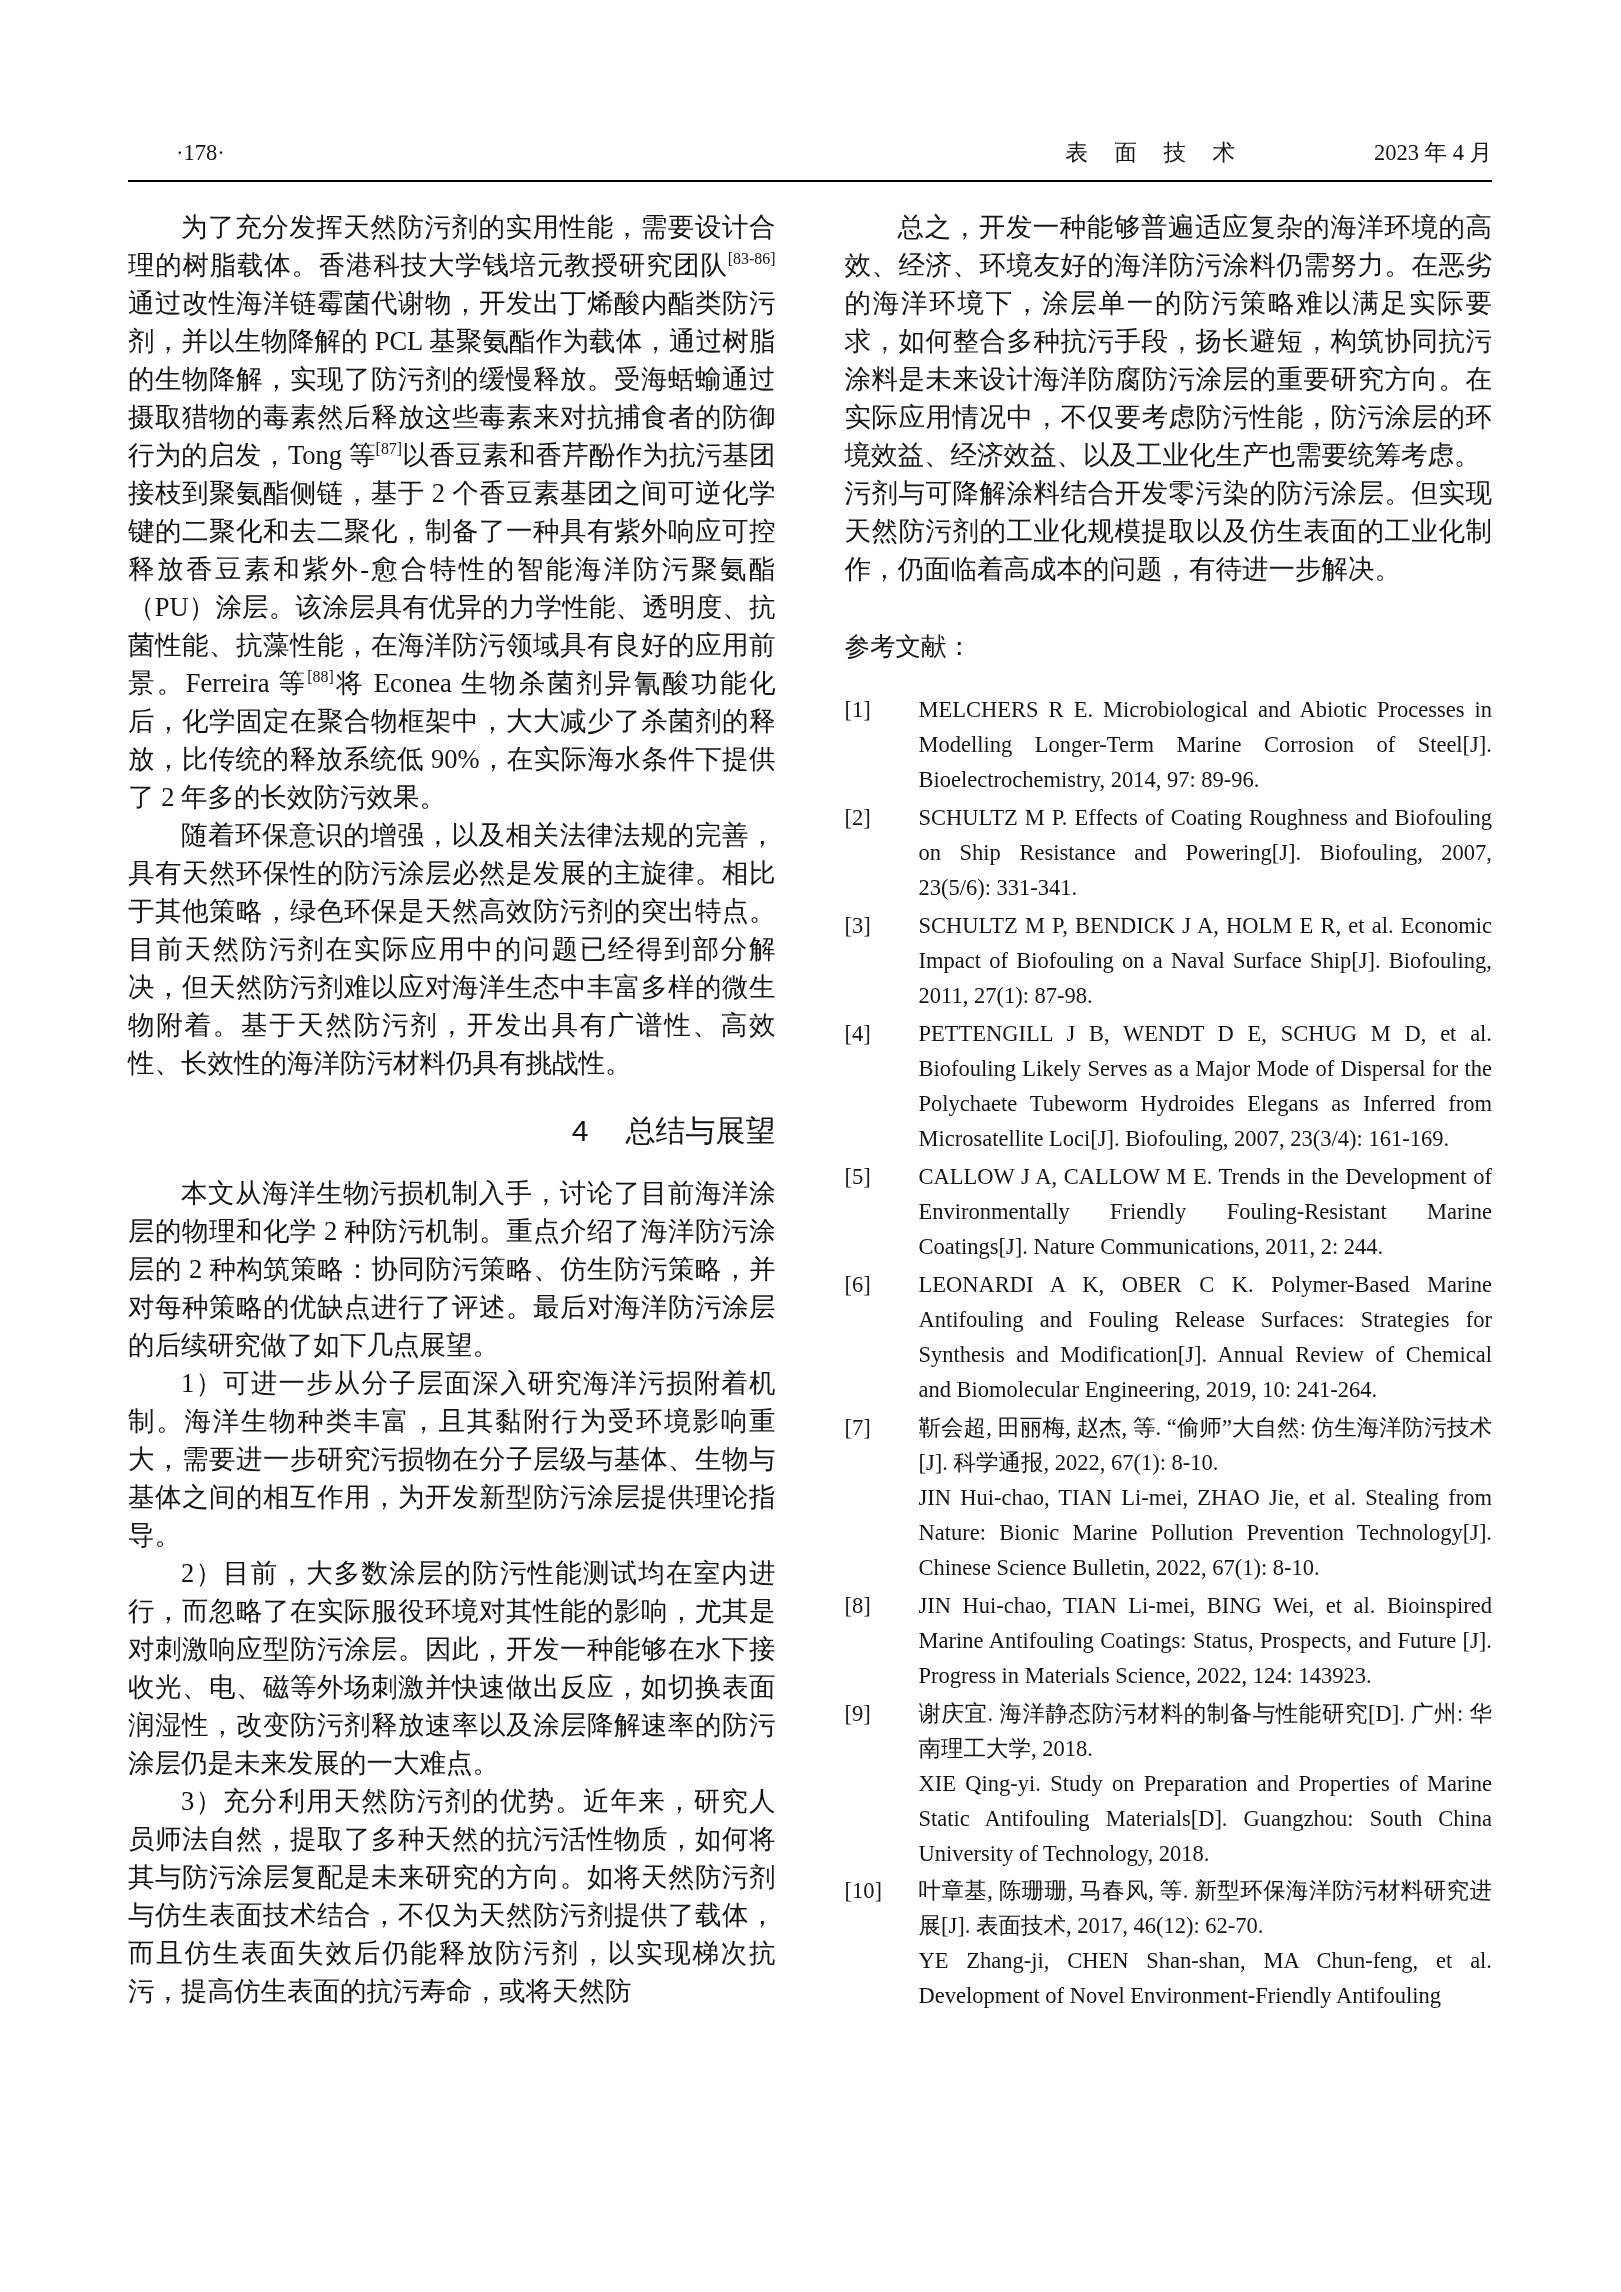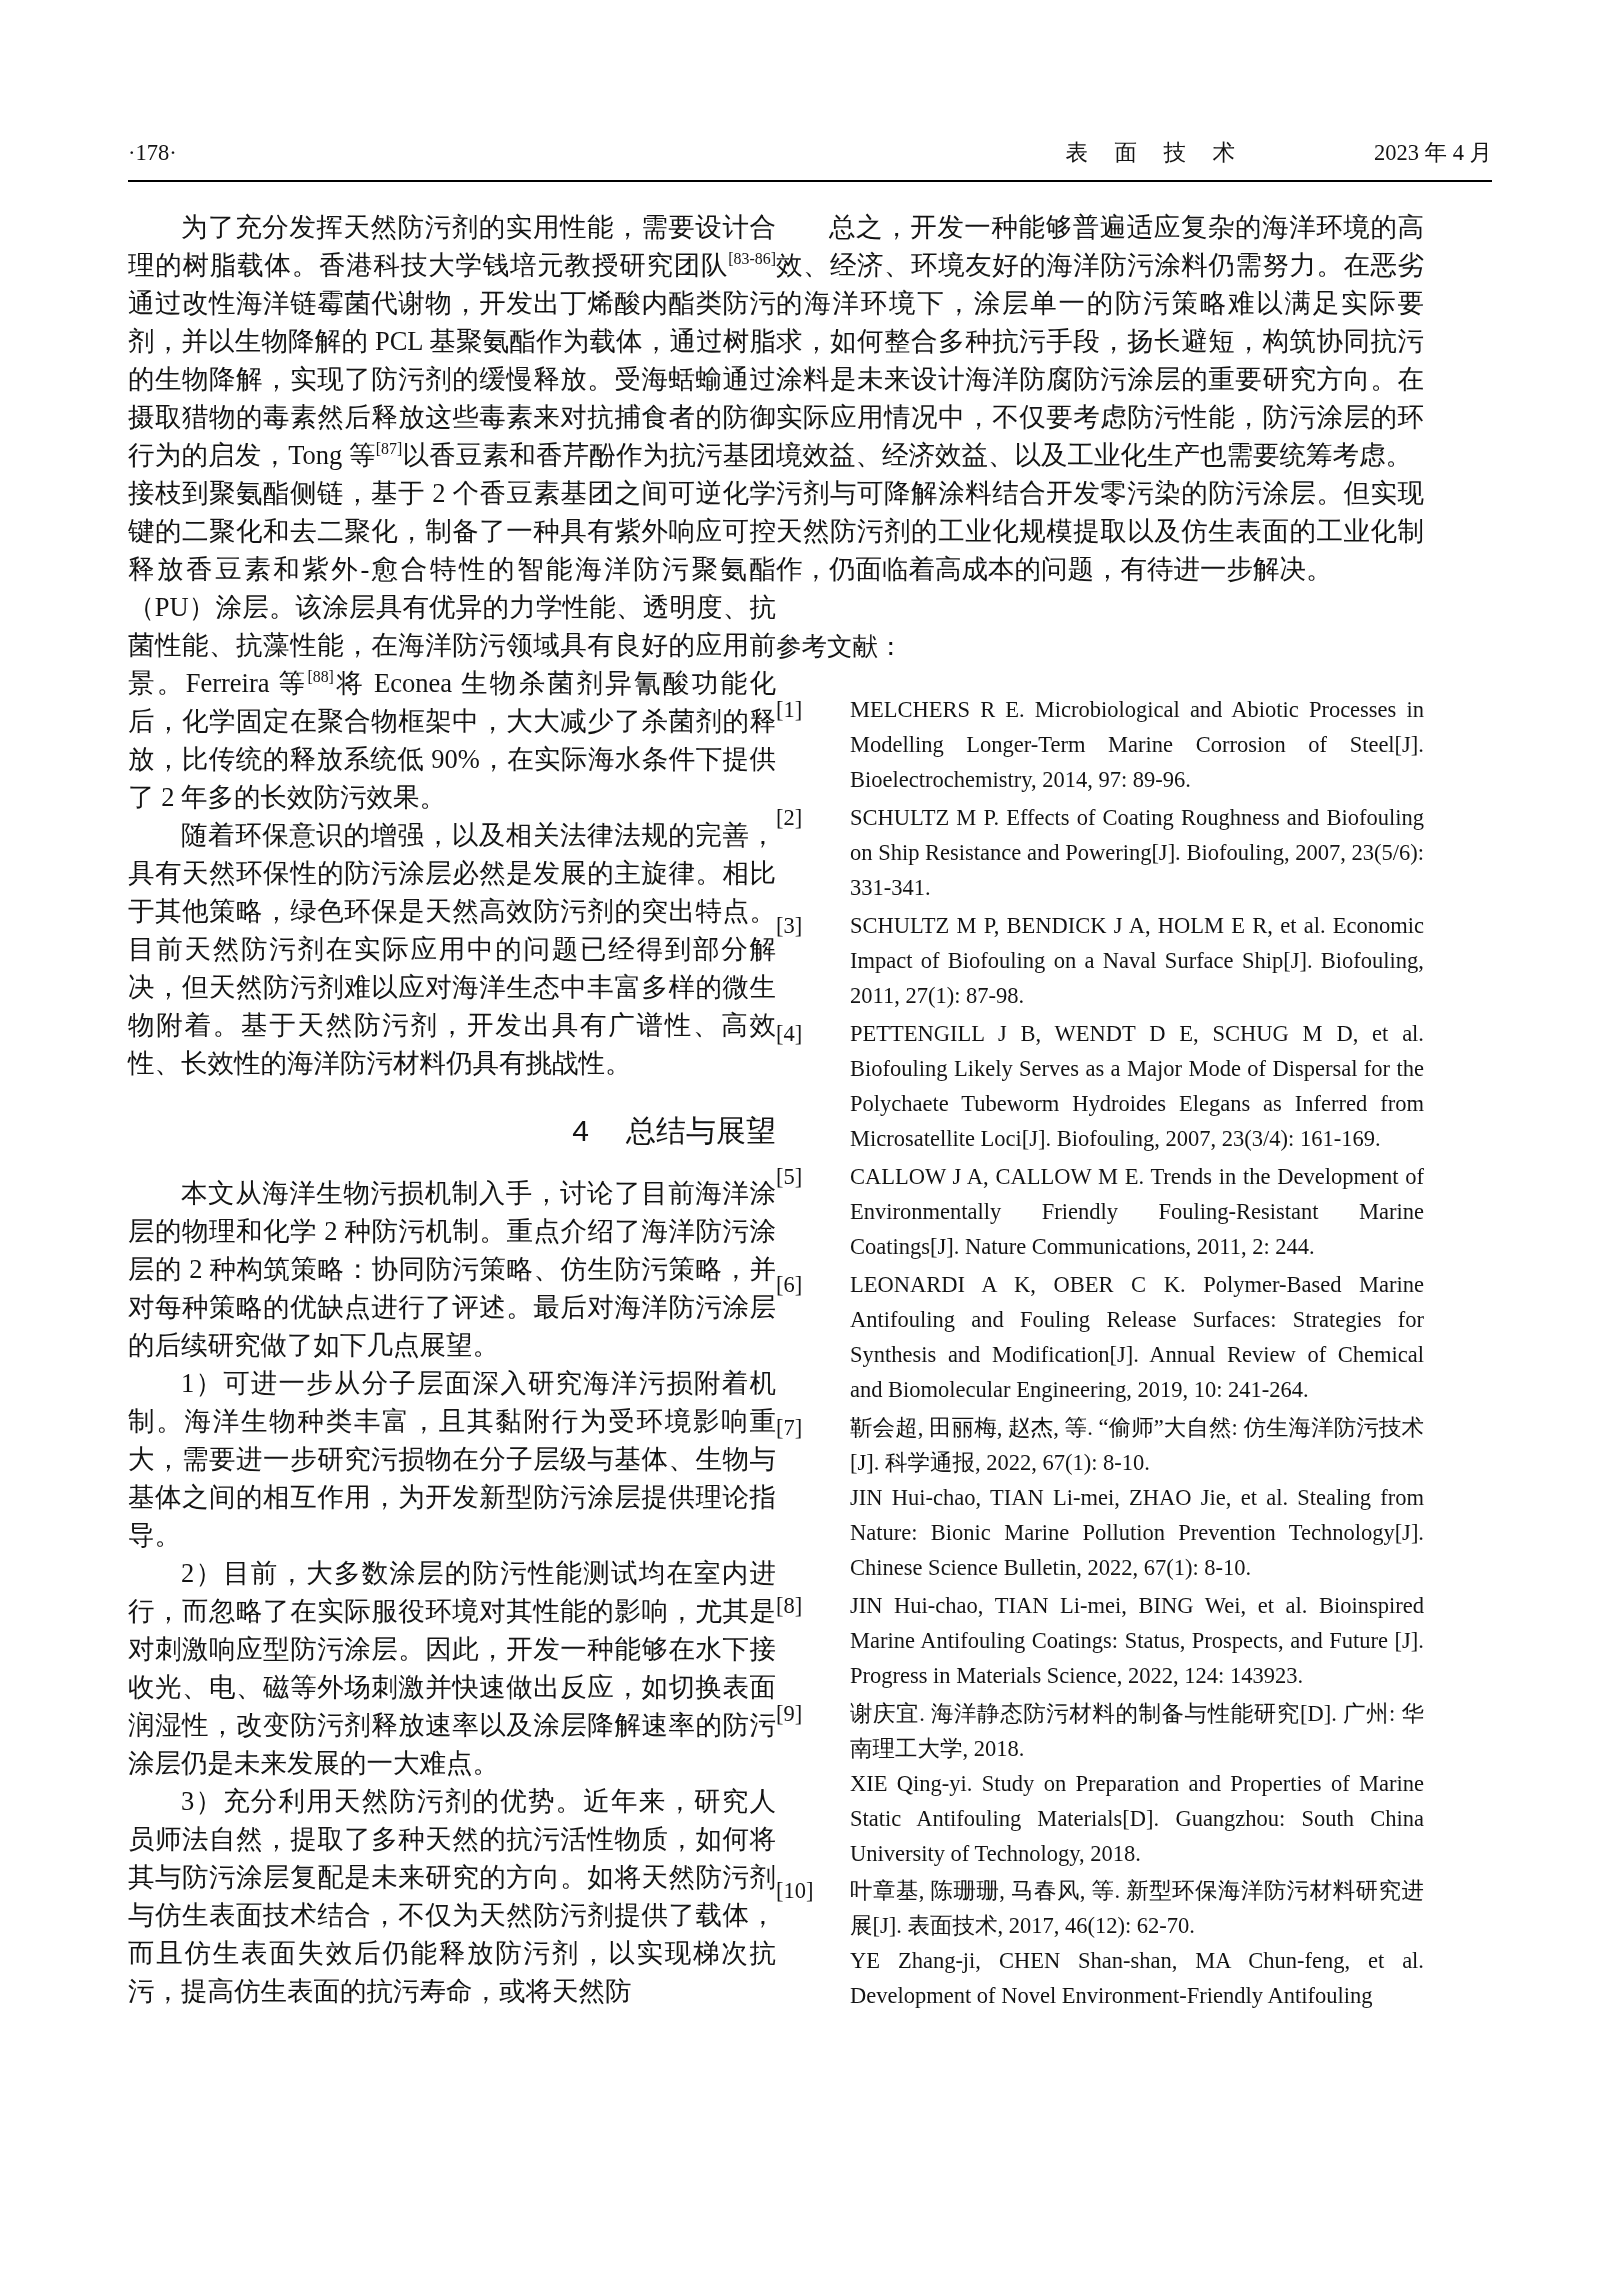--- a/index.html
+++ b/index.html
@@ -15,34 +15,34 @@
   }
   .page { position: absolute; inset: 0; }
 
   
   .header-row {
     position: absolute;
     top: 137px; left: 128px; width: 1364px;
     display: flex; align-items: baseline;
     font-size: 22.5px;
   }
-  .page-num { width: 255px; }
+  .page-num { width: 255px; margin-left: 48px; }
   .journal-title { flex: 1; text-align: right; letter-spacing: 2px; font-family: Liberation Serif, serif; }
   .issue-date { width: 255px; text-align: right; }
   .header-rule {
     position: absolute;
     top: 180px; left: 128px; width: 1364px;
     border-top: 2.5px solid #000;
   }
 
   
   .columns {
     position: absolute;
     top: 208px; left: 128px; width: 1364px;
-    display: flex; 
+    display: flex; gap: 69px;
   }
   .column { width: 648px; font-size: 26.5px; line-height: 38px; text-align: justify; }
 
   p.body-para { margin: 0; }
   p.indent { text-indent: 2em; }
 
   sup.cite { font-size: 0.6em; line-height: 0; vertical-align: super; }
 
   .section-heading {
     font-family: "Liberation Sans", "DejaVu Sans", sans-serif;

